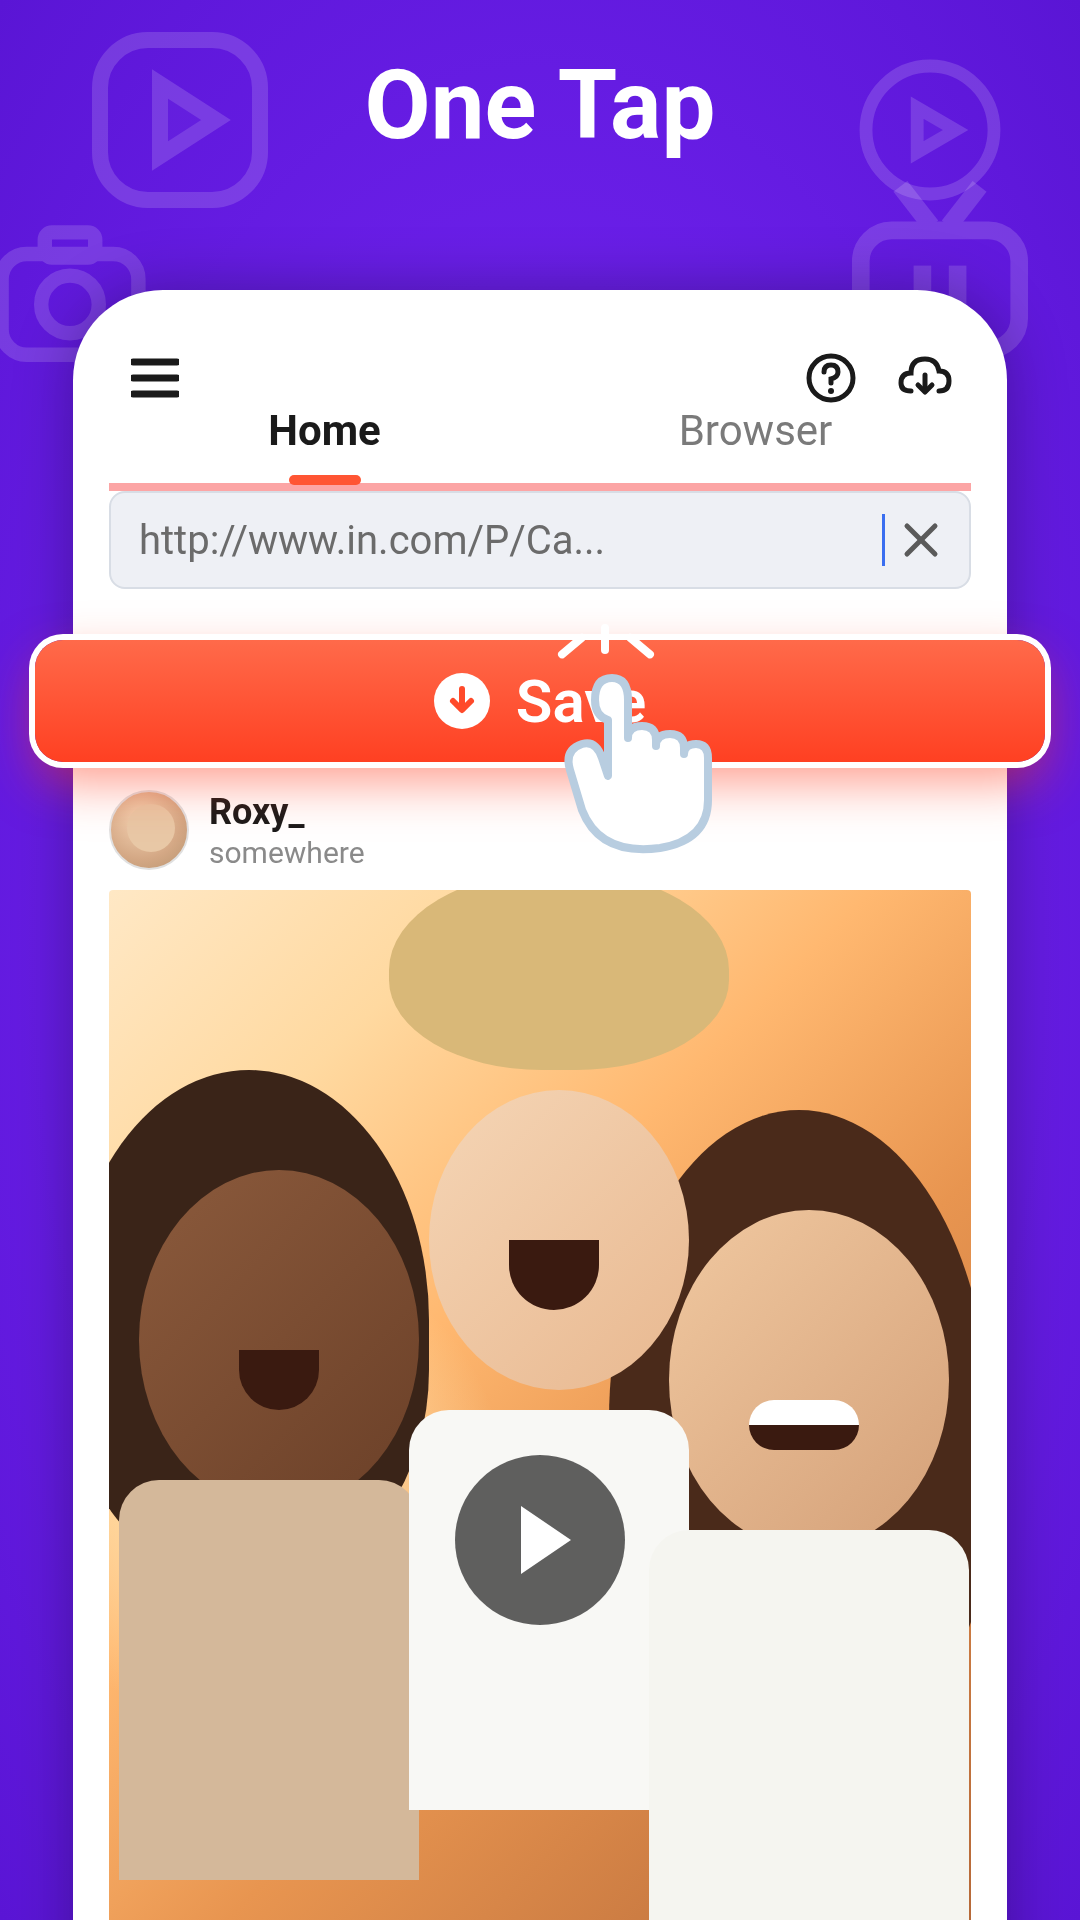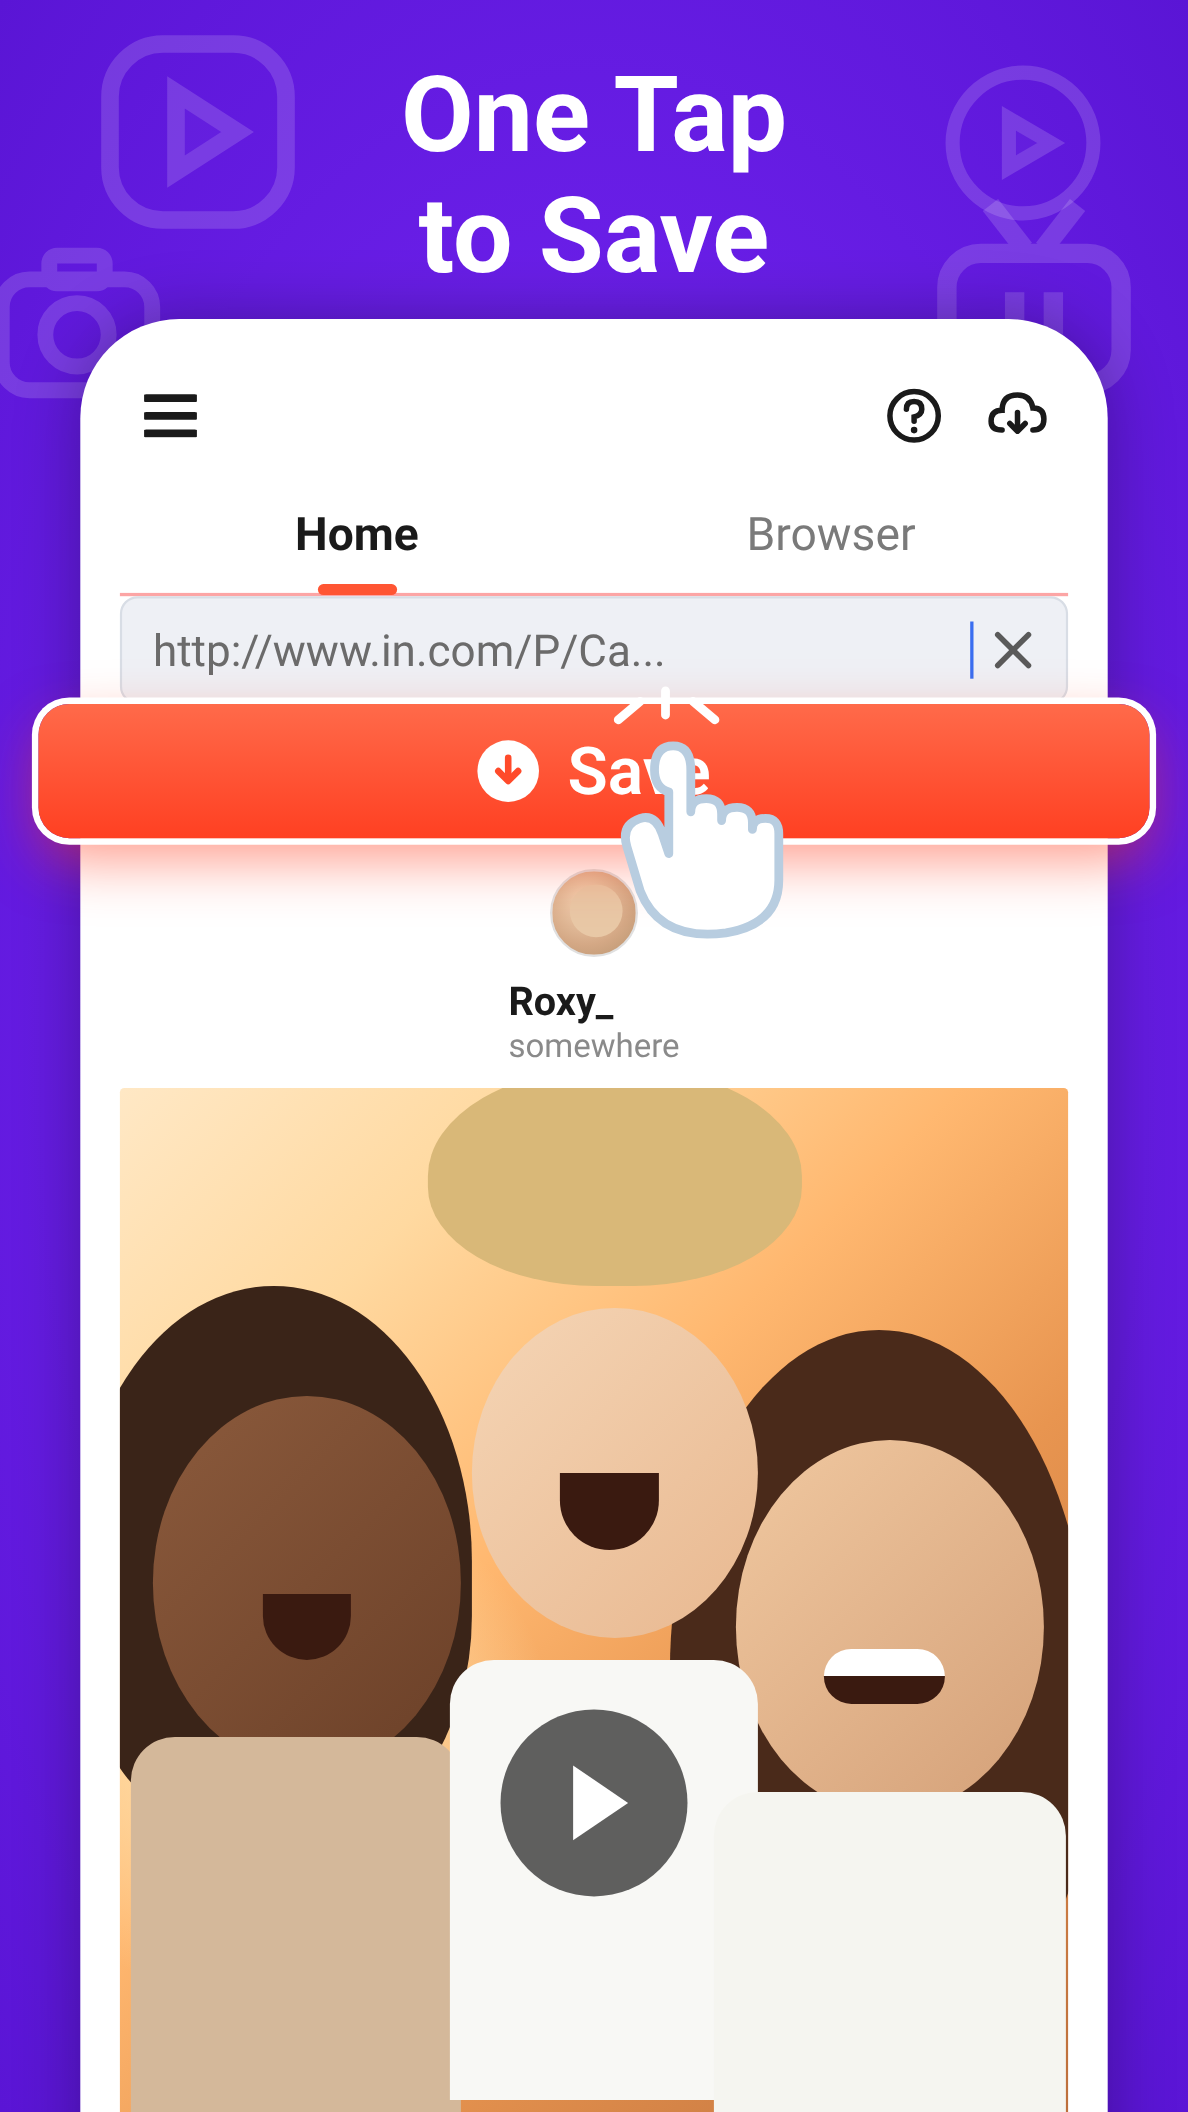--- a/index.html
+++ b/index.html
@@ -62,22 +62,21 @@
   width: 56px;
   height: 56px;
   display: flex;
   align-items: center;
   justify-content: center;
 }
 .topbar-right { display: flex; gap: 38px; }
 
 .tabs {
   display: flex;
-  margin-top: 56px;
-  border-bottom: 3px solid #fca5a5;
+  border-bottom: 8px solid #fca5a5;
 }
 .tab {
   flex: 1;
   text-align: center;
   font-size: 42px;
   font-weight: 400;
   padding-bottom: 28px;
   position: relative;
 }
 .tab.active { color: #1a1a1a; font-weight: 700; }
@@ -175,21 +174,20 @@
   position: absolute;
   top: 490px;
   left: 36px;
   right: 36px;
 }
 .post-header {
   display: flex;
   align-items: center;
   gap: 20px;
   padding: 10px 0 20px;
-  flex-direction: column;
 }
 .avatar {
   width: 80px;
   height: 80px;
   border-radius: 50%;
   background: radial-gradient(circle at 40% 35%, #f5d5b5 0%, #d4a885 60%, #b8946f 100%);
   border: 2px solid #e0e0e0;
   overflow: hidden;
   position: relative;
 }
@@ -284,21 +282,20 @@
 <svg class="bg-icon bg-icon-4" viewBox="0 0 100 100">
     <rect x="14" y="32" width="72" height="54" rx="14"></rect>
     <line x1="32" y1="12" x2="46" y2="30"></line>
     <line x1="68" y1="12" x2="54" y2="30"></line>
     <line x1="42" y1="48" x2="42" y2="70"></line>
     <line x1="58" y1="48" x2="58" y2="70"></line>
   </svg>
 
 <div class="headline">
   <div>One Tap</div>
-  <div>to Save</div>
 </div>
 
 <div class="phone">
   <div class="phone-inner">
     <div class="topbar">
       <div class="menu-btn">
         <svg width="48" height="40" viewBox="0 0 48 40">
             <line x1="2" y1="4" x2="46" y2="4" stroke="#1a1a1a" stroke-width="7" stroke-linecap="round"></line>
             <line x1="2" y1="20" x2="46" y2="20" stroke="#1a1a1a" stroke-width="7" stroke-linecap="round"></line>
             <line x1="2" y1="36" x2="46" y2="36" stroke="#1a1a1a" stroke-width="7" stroke-linecap="round"></line>

